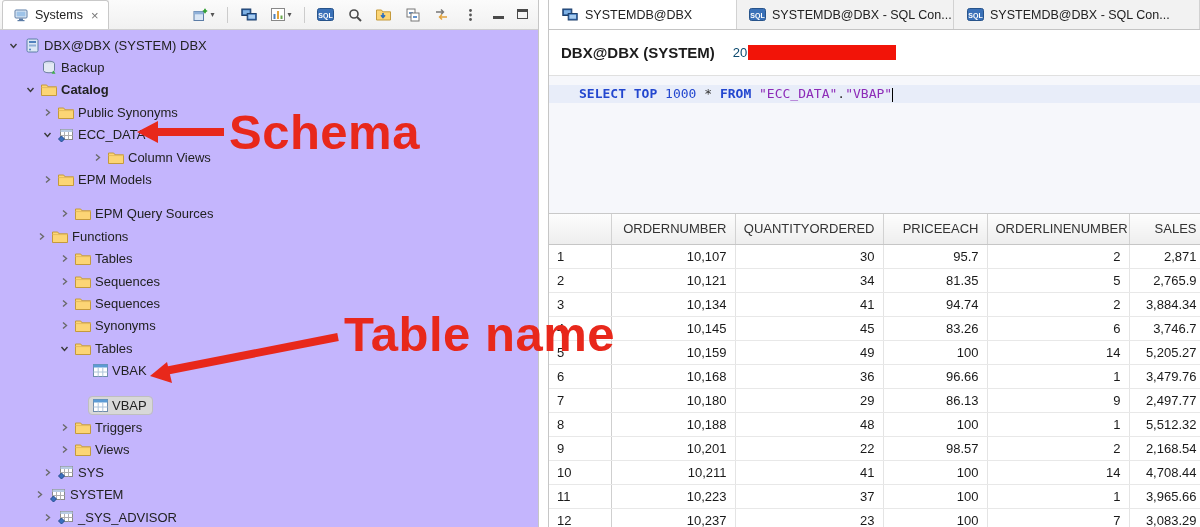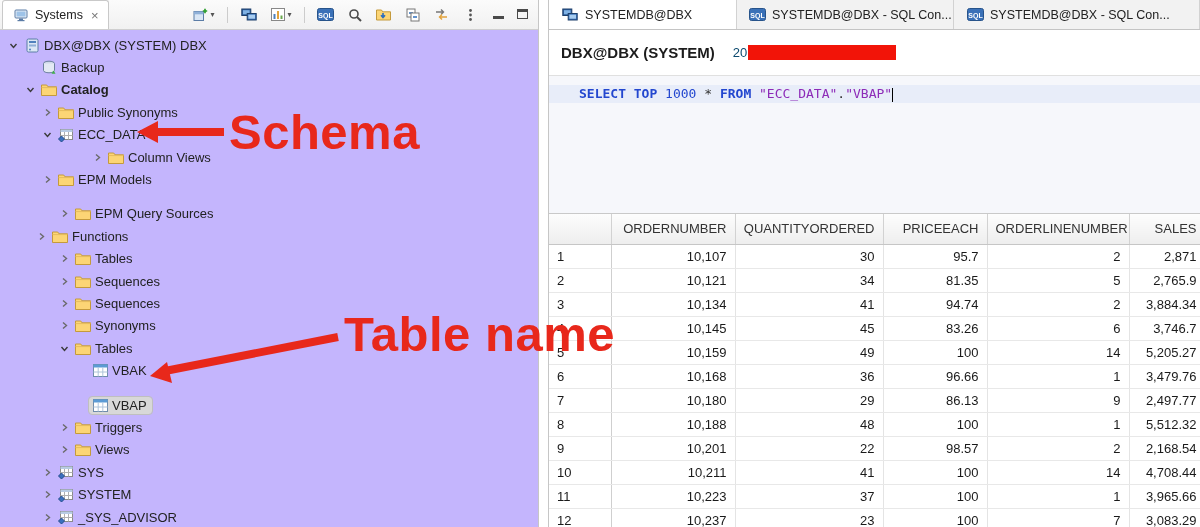--- a/index.html
+++ b/index.html
@@ -476,21 +476,21 @@
               <rect x="2.5" y="1.5" width="12" height="2.5" fill="#b8cce4"></rect>
               <line x1="6.5" y1="4" x2="6.5" y2="11.5" stroke="#b0b0b0"></line>
               <line x1="10.5" y1="4" x2="10.5" y2="11.5" stroke="#b0b0b0"></line>
               <line x1="2.5" y1="7.5" x2="14.5" y2="7.5" stroke="#b0b0b0"></line>
               <path d="M3.5 8 l3 3 -3 3 -3 -3z" fill="#3a6fbf" stroke="#234d8c"></path>
             </svg>
           </span>
           <span class="tlabel">SYS</span>
         </span>
       </div>
-      <div class="trow" style="padding-left: 40px;">
+      <div class="trow" style="padding-left: 32px;">
         <span class="expander">
           <svg width="9" height="9" viewBox="0 0 9 9">
             <path d="M3 1.5 L6.5 4.5 L3 7.5" fill="none" stroke="#6a6a6a" stroke-width="1.4"></path>
           </svg>
         </span>
         <span class="content">
           <span class="icon">
             <svg width="16" height="14" viewBox="0 0 16 14">
               <rect x="2.5" y="1.5" width="12" height="10" fill="#fff" stroke="#8a8a8a"></rect>
               <rect x="2.5" y="1.5" width="12" height="2.5" fill="#b8cce4"></rect>

